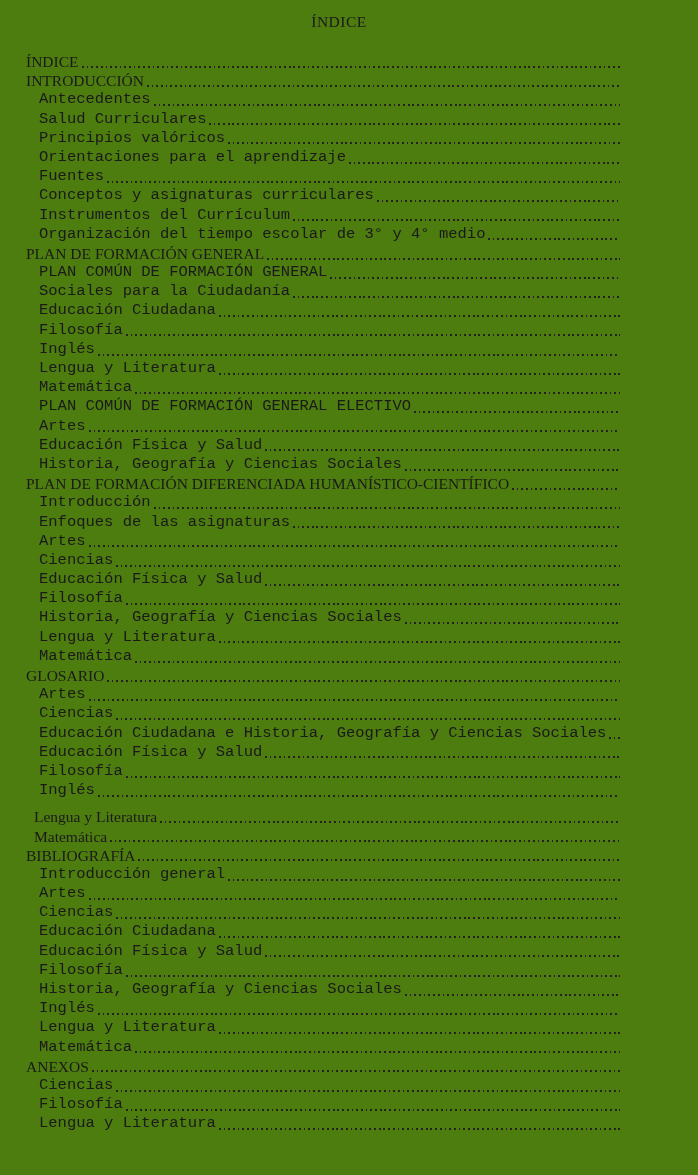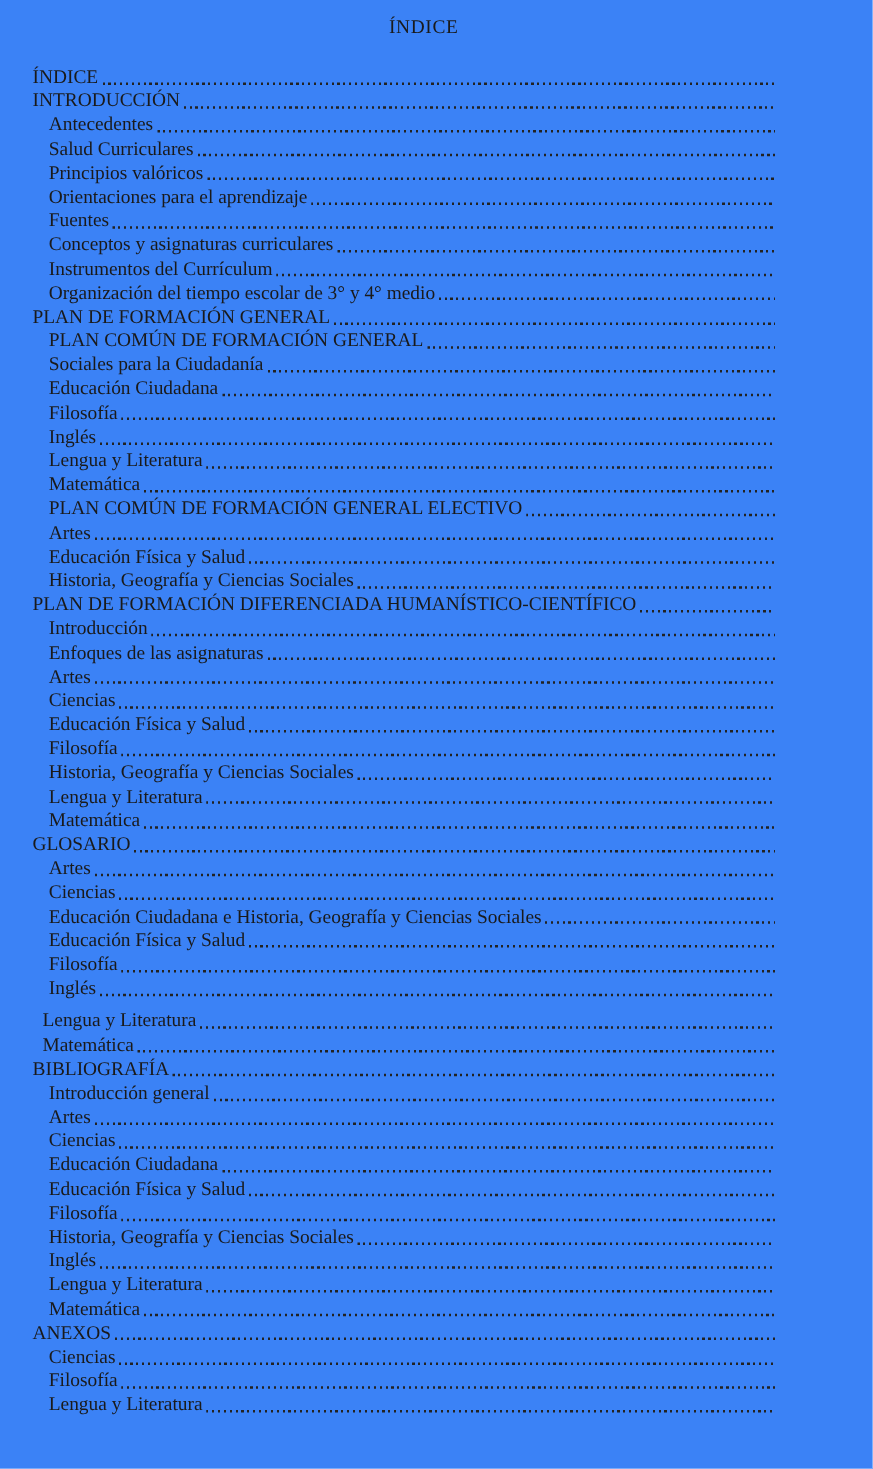--- a/index.html
+++ b/index.html
@@ -12,21 +12,21 @@
     height: 1175px;
     overflow: hidden;
     font-family: "Liberation Serif", "DejaVu Serif", serif;
     color: #1a1a1a;
   }
   .page {
     box-sizing: border-box;
     width: 698px;
     height: 1175px;
     padding: 12px 78px 0 26px;
-    background: #3b82f6;
+    background: #4d7c0f;
   }
   .doc-title {
     text-align: center;
     font-size: 15.5px;
     line-height: 19px;
     letter-spacing: 0.5px;
     transform: translateX(16px);
     white-space: nowrap;
   }
   .toc {
@@ -37,21 +37,21 @@
     height: 19.2px;
     cursor: pointer;
   }
   .toc-label {
     white-space: nowrap;
     font-size: 15.5px;
     line-height: 19.2px;
   }
   
   .i0  { padding-left: 0; }
-  .i1  { padding-left: 13px; }
+  .i1  { padding-left: 13px; font-family: Liberation Mono, monospace; }
   .i1s { padding-left: 8px; }
   .gap { margin-top: 7px; }
   
   .leader {
     flex: 1 1 auto;
     align-self: flex-end;
     height: 2px;
     margin: 0 0 3.5px 3px;
     background-image: repeating-linear-gradient(
       to right,

